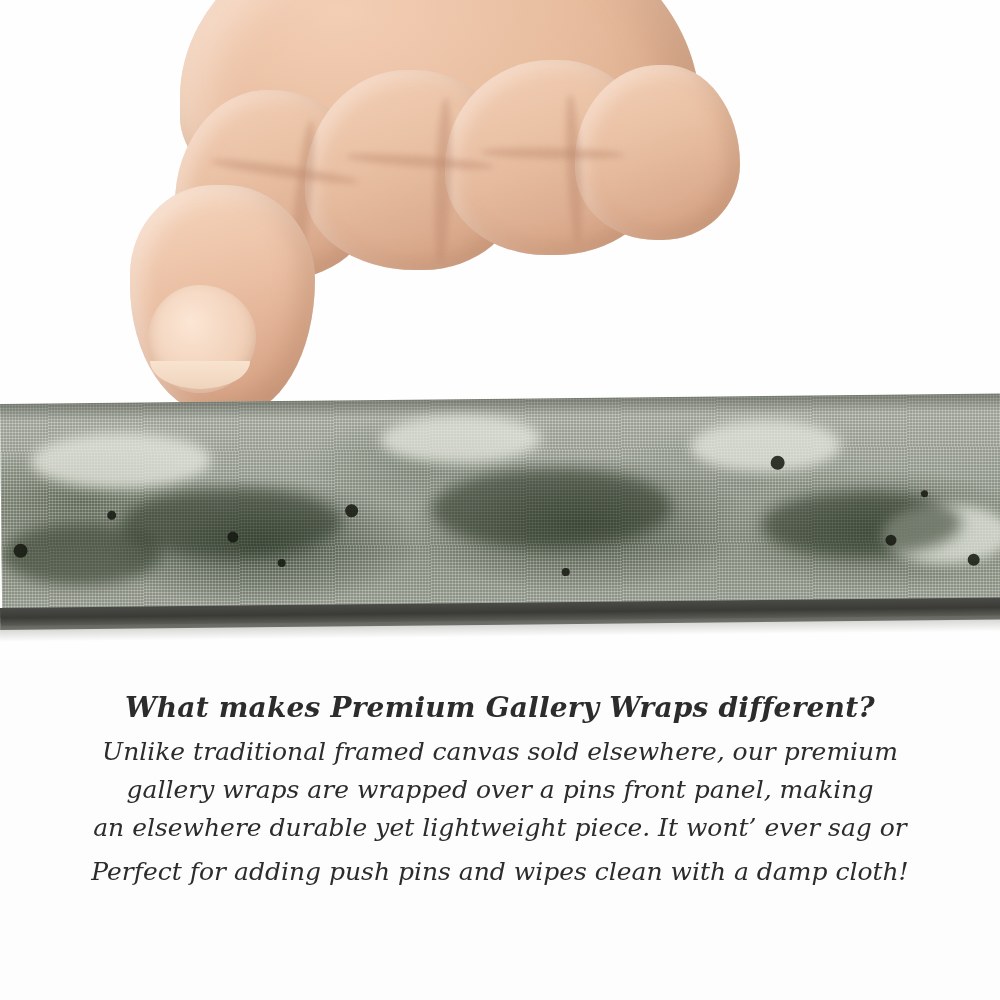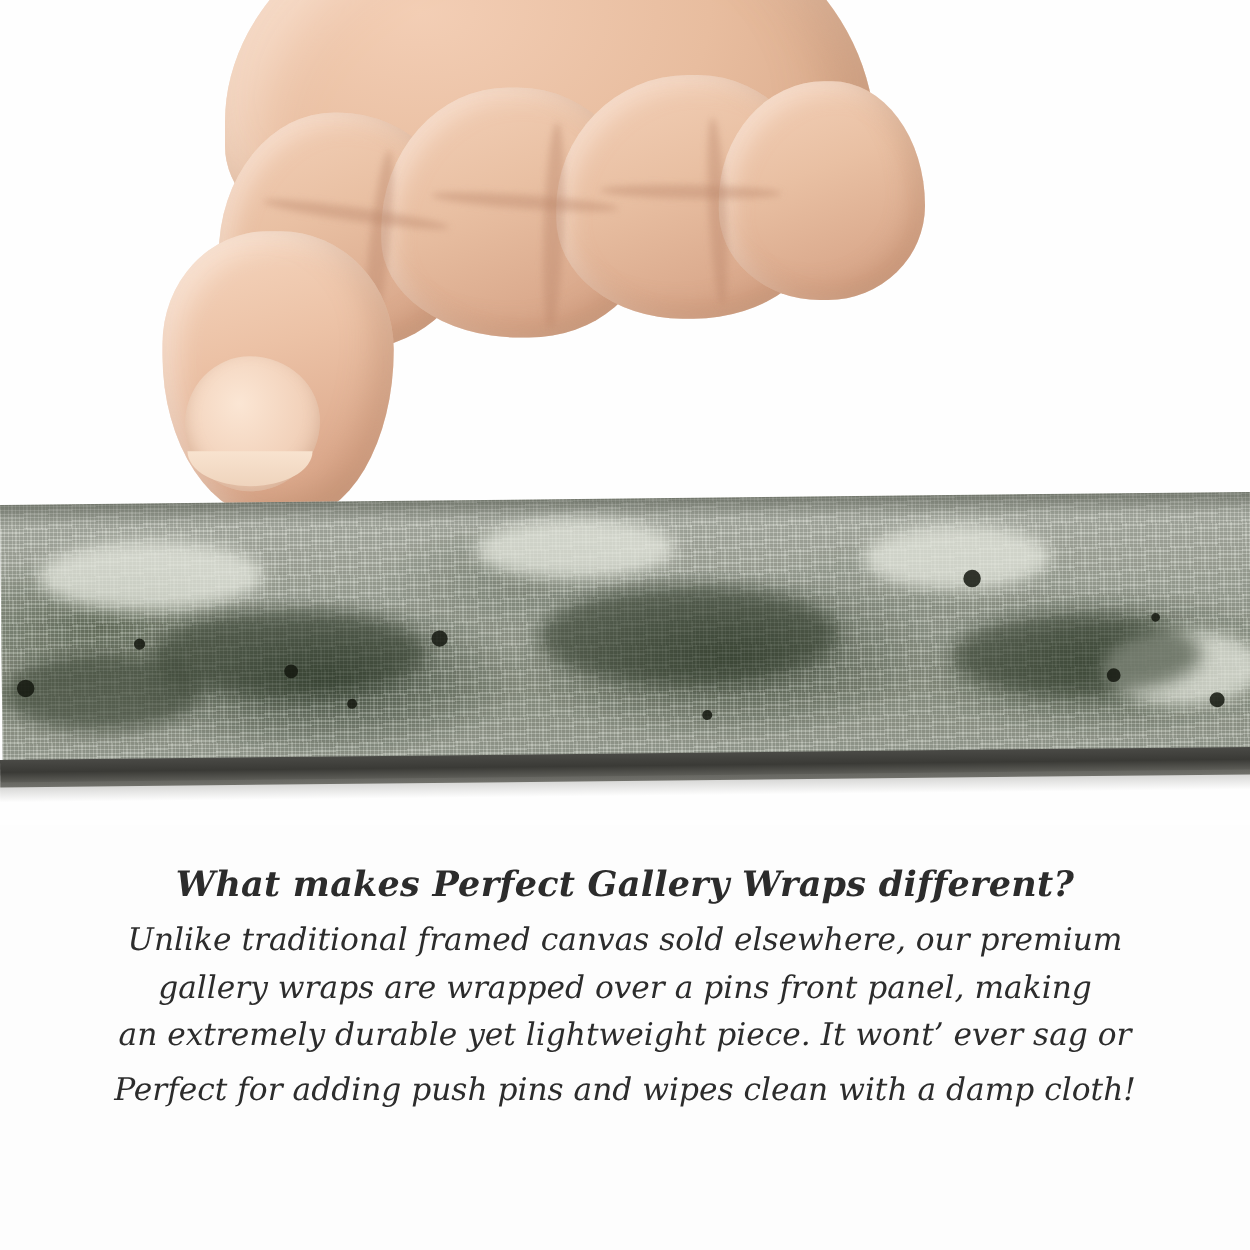--- a/index.html
+++ b/index.html
@@ -248,20 +248,20 @@
       <div class="strip-speck" style="left:884px; top:140px; width:11px; height:11px;"></div>
       <div class="strip-speck" style="left:966px; top:160px; width:12px; height:12px;"></div>
       <div class="strip-speck" style="left:920px; top:96px;  width:7px;  height:7px;"></div>
     </div>
 
     <div class="canvas-edge"></div>
     <div class="edge-shadow"></div>
   </div>
 
   <div class="caption">
-    <p class="caption-heading">What makes Perfect Gallery Wraps different?</p>
+    <p class="caption-heading">What makes Premium Gallery Wraps different?</p>
     <p class="caption-line">Unlike traditional framed canvas sold elsewhere, our premium</p>
     <p class="caption-line">gallery wraps are wrapped over a pins front panel, making</p>
-    <p class="caption-line">an extremely durable yet lightweight piece. It wont’ ever sag or</p>
+    <p class="caption-line">an elsewhere durable yet lightweight piece. It wont’ ever sag or</p>
     <p class="caption-line last">Perfect for adding push pins and wipes clean with a damp cloth!</p>
   </div>
 
 </div>
 
 </body></html>

